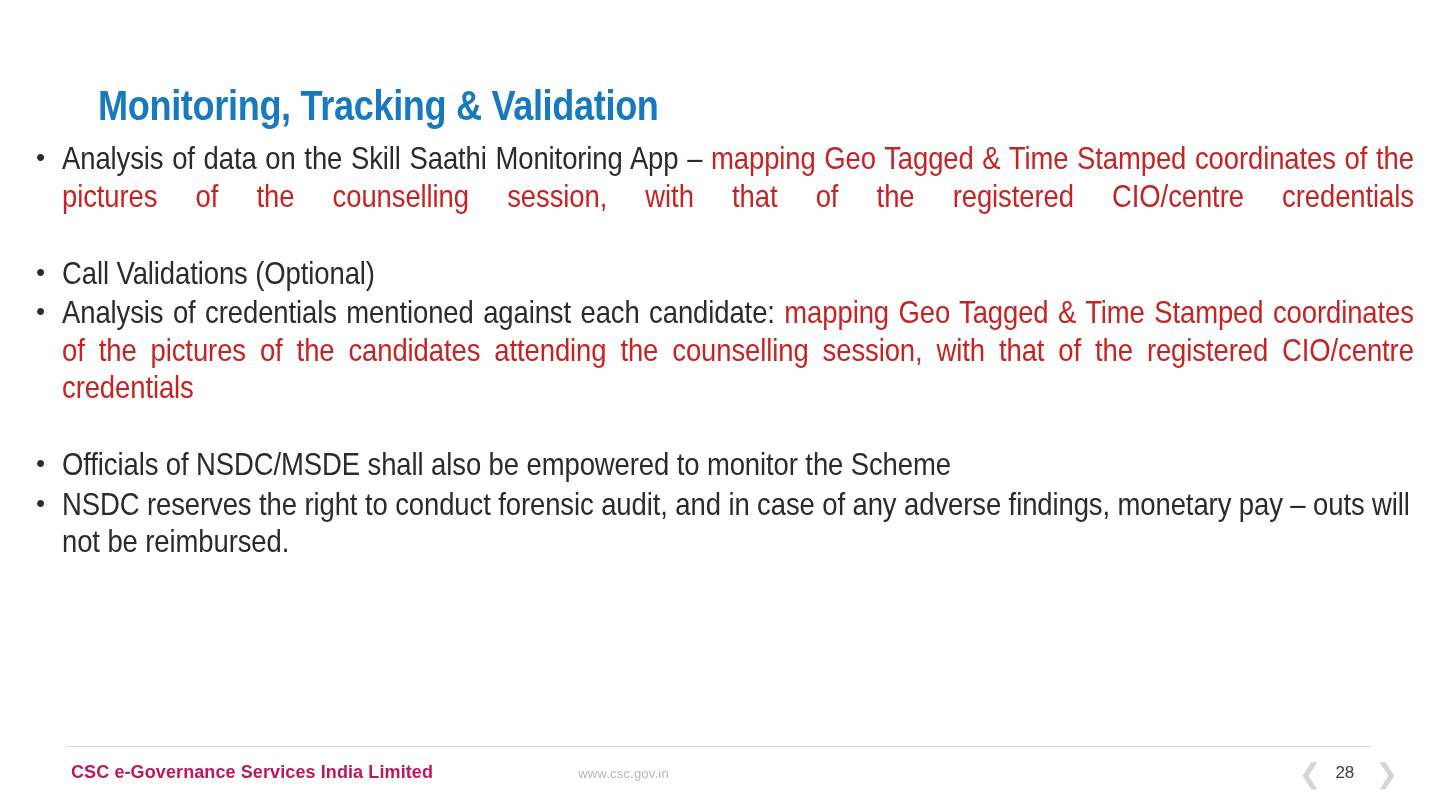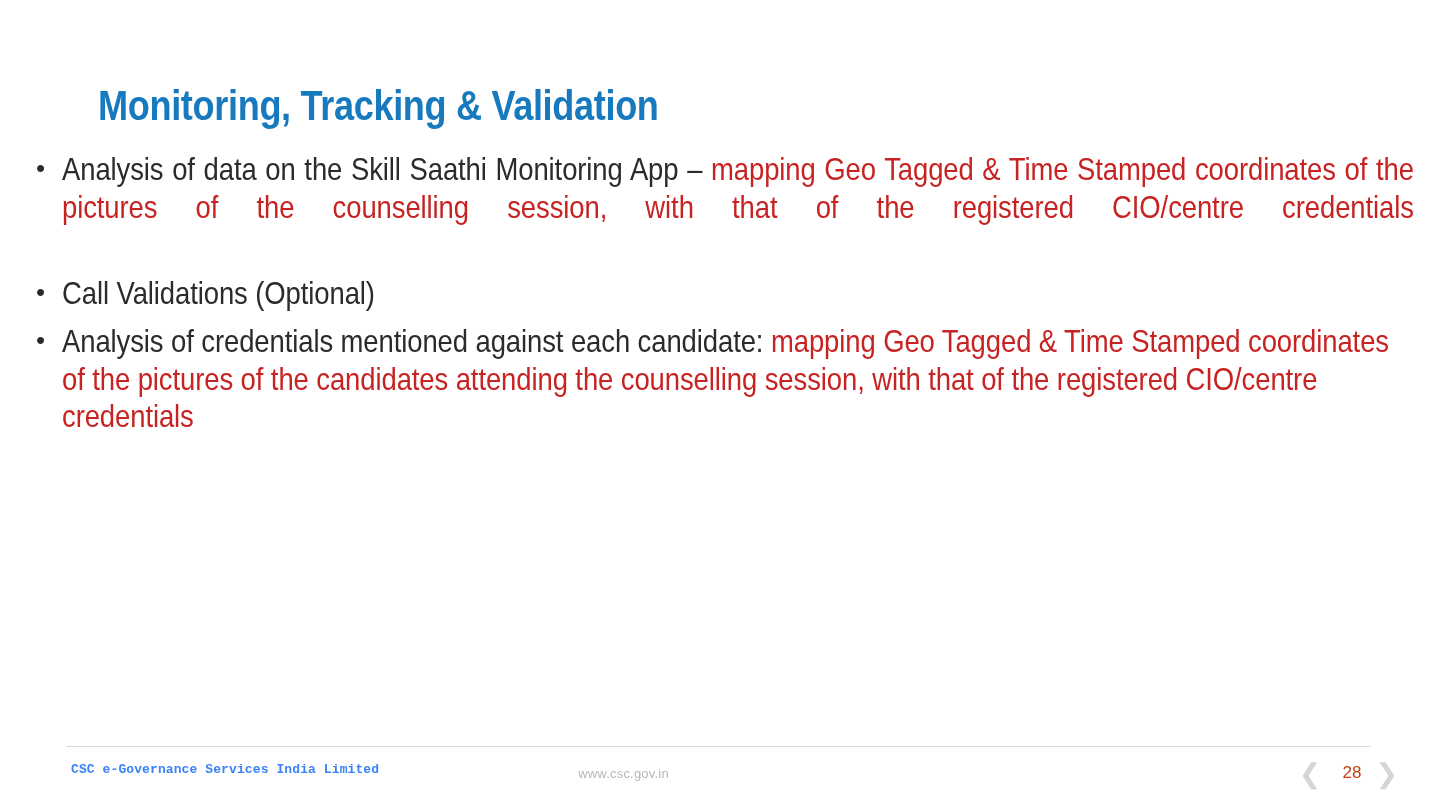--- a/index.html
+++ b/index.html
@@ -46,21 +46,21 @@
     top: 140px;
     width: 1390px;
     margin: 0;
     padding: 0;
     list-style: none;
   }
 
   .bullet-item {
     position: relative;
     padding-left: 38px;
-    margin: 11px 0 2px 0;
+    margin: 0 0 2px 0;
     font-size: 30.5px;
     line-height: 37.5px;
     color: #2b2b2b;
     text-align: justify;
     text-justify: inter-word;
     letter-spacing: -0.1px;
   }
 
   .bullet-item .inner {
     display: block;
@@ -106,25 +106,25 @@
     top: 746px;
     width: 1305px;
     height: 1px;
     background: #d9d9d9;
   }
 
   .footer-left {
     position: absolute;
     left: 71px;
     top: 762px;
-    font-family: Liberation Mono, monospace;
-    font-size: 13px;
+    font-family: Liberation Sans, sans-serif;
+    font-size: 18px;
     font-weight: bold;
     letter-spacing: 0.1px;
-    color: #3b82f6;
+    color: #be185d;
     white-space: nowrap;
   }
 
   .footer-center {
     position: absolute;
     left: 0;
     top: 766px;
     width: 1247px;
     text-align: center;
     font-family: "Liberation Sans Narrow", "Liberation Sans", sans-serif;
@@ -147,41 +147,47 @@
     font-size: 27px;
     line-height: 1;
     color: #d5d5d5;
     font-family: "DejaVu Sans", sans-serif;
     user-select: none;
   }
 
   .page-number {
     font-family: "Liberation Sans Narrow", "Liberation Sans", sans-serif;
     font-size: 17px;
-    color: #c2410c;
+    color: #404040;
     min-width: 26px;
-    text-align: right;
+    text-align: left;
   }
 </style>
 </head>
 <body>
 
 <div class="slide">
 
   <h1 class="slide-title">Monitoring, Tracking &amp; Validation</h1>
 
   <ul class="body-list">
       <li class="bullet-item">
         <span class="inner"><span class="txt-black">Analysis of data on the Skill Saathi Monitoring App – </span><span class="txt-red">mapping Geo Tagged &amp; Time Stamped coordinates of the pictures of the counselling session, with that of the registered CIO/centre credentials</span></span>
       </li>
       <li class="bullet-item short">
         <span class="inner"><span class="txt-black">Call Validations (Optional)</span></span>
       </li>
       <li class="bullet-item">
         <span class="inner"><span class="txt-black">Analysis of credentials mentioned against each candidate: </span><span class="txt-red">mapping Geo Tagged &amp; Time Stamped coordinates of the pictures of the candidates attending the counselling session, with that of the registered CIO/centre credentials</span></span>
+      </li>
+      <li class="bullet-item short">
+        <span class="inner"><span class="txt-black">Officials of  NSDC/MSDE shall also be empowered to monitor the Scheme</span></span>
+      </li>
+      <li class="bullet-item">
+        <span class="inner"><span class="txt-black">NSDC reserves the right to conduct forensic audit, and in case of any adverse findings, monetary pay – outs will not be reimbursed.</span></span>
       </li>
     </ul>
 
   <div class="footer-rule"></div>
 
   <div class="footer-left">CSC e-Governance Services India Limited</div>
 
   <div class="footer-center">www.csc.gov.in</div>
 
   <div class="footer-nav">

